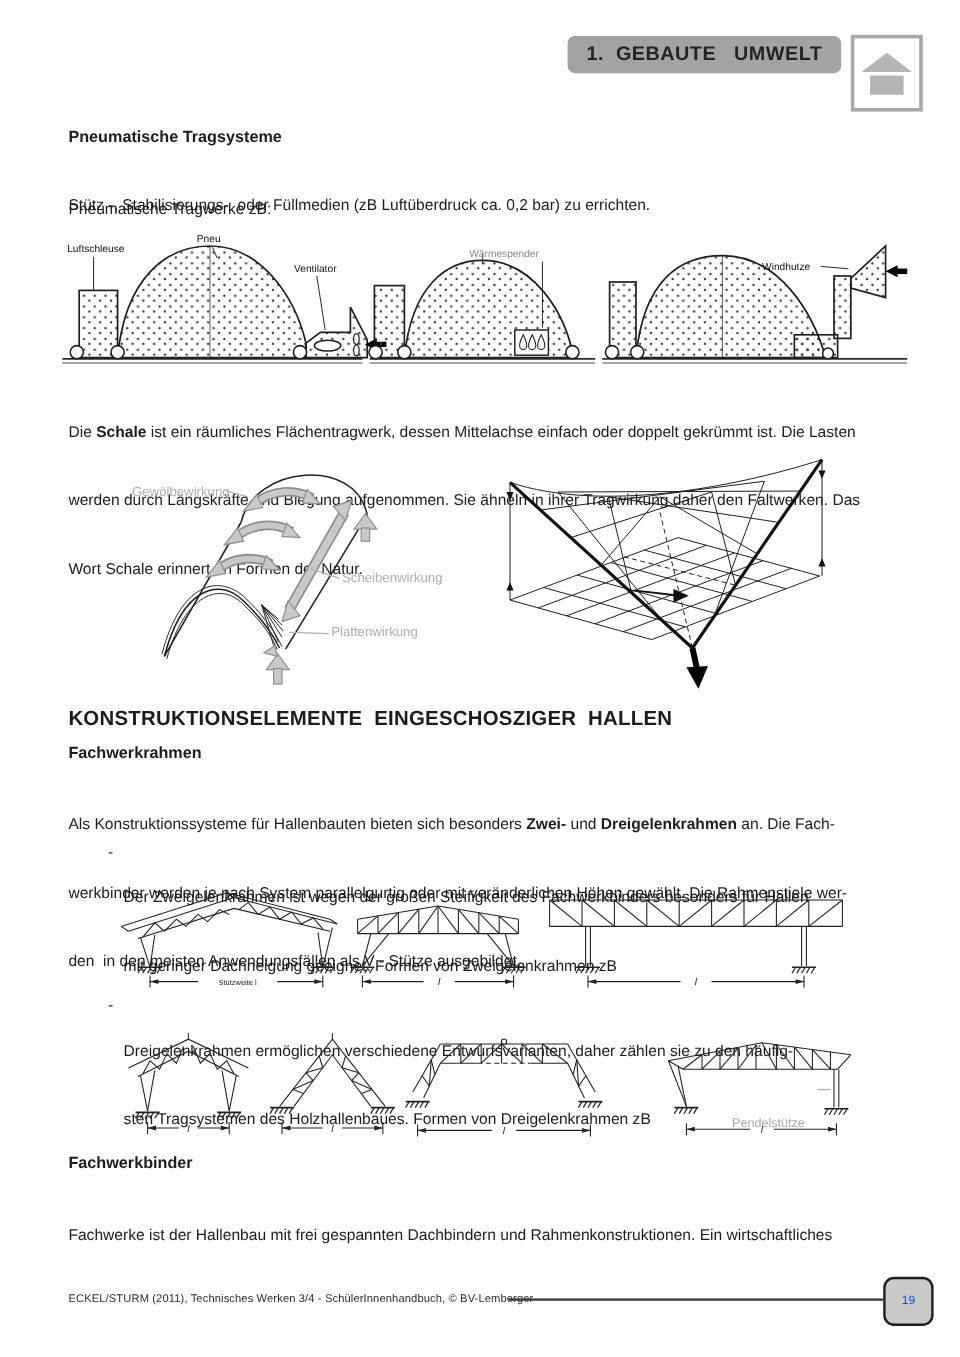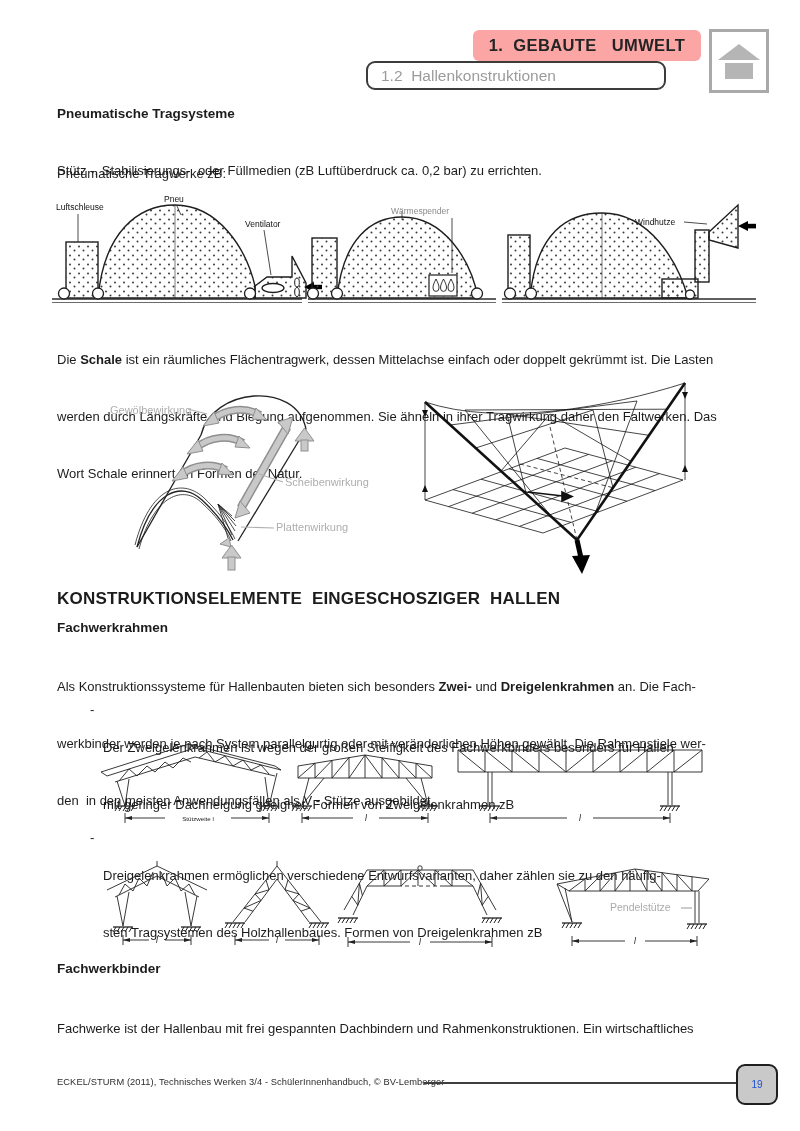--- a/index.html
+++ b/index.html
@@ -3,47 +3,46 @@
 <meta charset="utf-8">
 <style>
   html,body{margin:0;padding:0;background:#e8e8e8;}
   .page{position:relative;width:800px;height:1131px;background:#ffffff;margin:0 auto;
         font-family:"Liberation Sans",sans-serif;color:#1c1c1c;overflow:hidden;}
   .abs{position:absolute;}
   .t{font-size:13px;line-height:19px;white-space:pre;color:#1c1c1c;}
   .b{font-weight:bold;}
   .h3{font-size:13.5px;font-weight:bold;white-space:pre;}
   .h1{font-size:17px;font-weight:bold;white-space:pre;letter-spacing:.2px;}
-  .chapter-tab{left:473px;top:30px;width:228px;height:31px;background:#fca5a5;border-radius:6px;
+  .chapter-tab{left:473px;top:30px;width:228px;height:31px;background:#a3a3a3;border-radius:6px;
         display:flex;align-items:center;justify-content:center;font-weight:bold;font-size:16.5px;
         color:#242424;white-space:pre;letter-spacing:.4px;}
   .section-box{left:366px;top:61px;width:300px;height:29px;background:#fff;border:2px solid #3c3c3c;
         border-radius:9px;display:flex;align-items:center;font-size:15.5px;color:#9b9b9b;
         white-space:pre;padding-left:13px;box-sizing:border-box;}
   .home-box{left:709px;top:29px;width:60px;height:64px;background:#fff;border:3px solid #a9a9a9;
         box-sizing:border-box;display:flex;flex-direction:column;align-items:center;justify-content:center;}
   .home-roof{width:0;height:0;border-left:21px solid transparent;border-right:21px solid transparent;
         border-bottom:16px solid #b5b5b5;}
   .home-body{width:28px;height:16px;background:#b5b5b5;margin-top:3px;}
   .gray-label{font-size:11px;color:#aeaeae;white-space:pre;}
-  .pendel-label{font-size:10.5px;color:#ababab;white-space:pre;}
+  .pendel-label{font-size:10.5px;color:#ababab;white-space:pre;margin-top:29px;}
   .footer-src{font-size:9.3px;color:#2c2c2c;white-space:pre;letter-spacing:.1px;}
   .rule{left:424px;top:1082px;width:312px;height:2px;background:#3e3e3e;}
   .page-badge{left:736px;top:1064px;width:38px;height:37px;background:#c9c9c9;border:2px solid #1f1f1f;
         border-radius:9px;display:flex;align-items:center;justify-content:center;font-size:10px;color:#1d4ed8;}
   svg{display:block;}
   svg text{font-family:"Liberation Sans",sans-serif;}
 </style>
 </head>
 <body>
 
 <div class="page">
 
   <div class="abs chapter-tab">1.  GEBAUTE   UMWELT</div>
-  <div class="abs section-box">1.2  Hallenkonstruktionen</div>
   <div class="abs home-box">
     <div class="home-roof"></div>
     <div class="home-body"></div>
   </div>
 
   <div class="abs h3" style="left:57px;top:106px;">Pneumatische Tragsysteme</div>
   <div class="abs t" style="left:57px;top:123px;">
     <div>Stütz -, Stabilisierungs-  oder Füllmedien (zB Luftüberdruck ca. 0,2 bar) zu errichten.</div>
   </div>
   <div class="abs t" style="left:57px;top:164px;">Pneumatische Tragwerke zB:</div>

